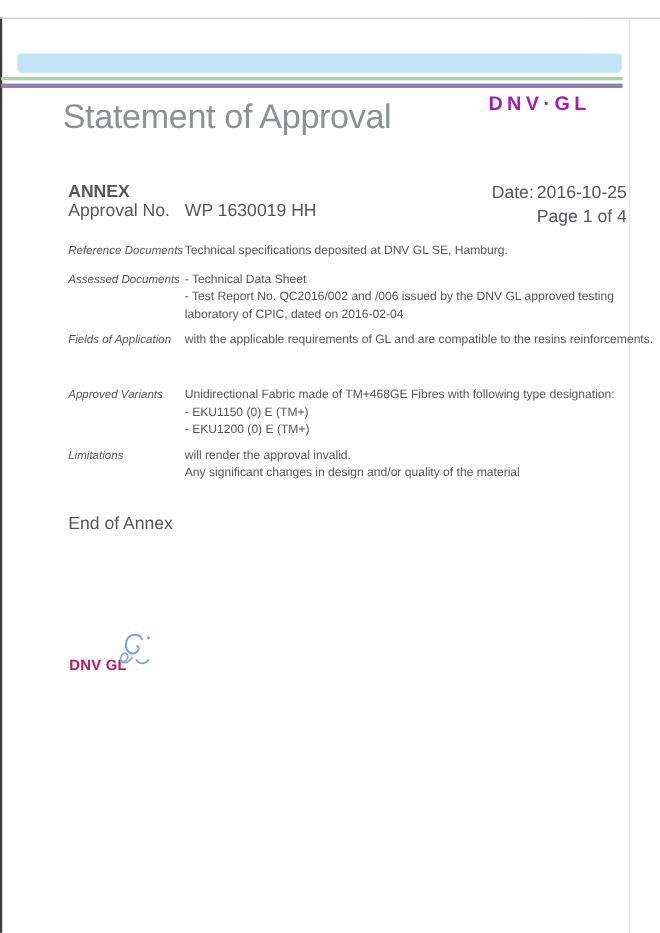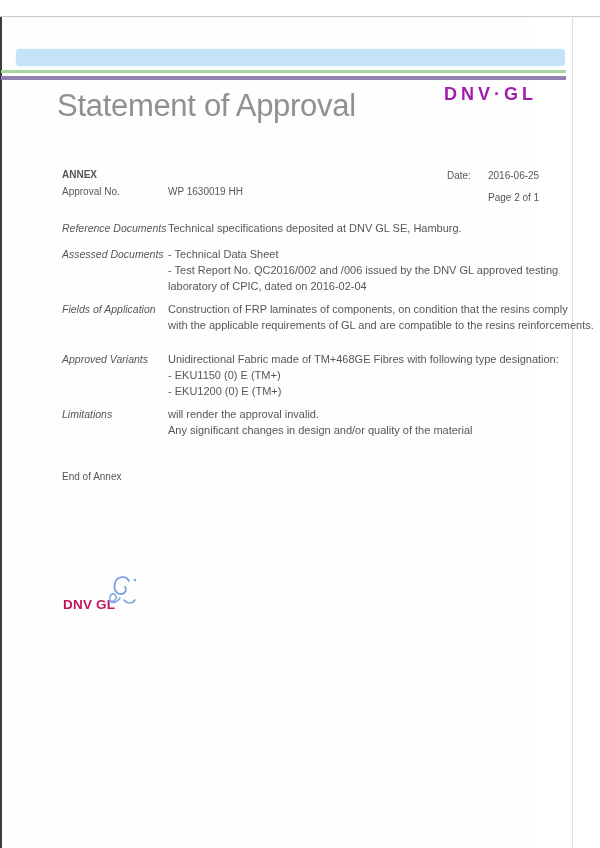--- a/index.html
+++ b/index.html
@@ -58,21 +58,21 @@
   .brand-logo {
     position: absolute; left: 444px; top: 68px;
     font-size: 18px; font-weight: 600;
     letter-spacing: 4px;
     color: #a21caf;
     white-space: nowrap;
   }
   
   .txt {
     position: absolute;
-    font-size: 10px;
+    font-size: 16px;
     color: #54575a;
     line-height: 16px;
     white-space: nowrap;
   }
   .bold { font-weight: bold; }
   
   .annex-label     { left: 62px;  top: 151px; }
   .approvalno-lbl  { left: 62px;  top: 168px; }
   .approvalno-val  { left: 168px; top: 168px; }
   .date-lbl        { left: 447px; top: 152px; }
@@ -122,43 +122,42 @@
   <div class="band-green"></div>
   <div class="band-purple"></div>
 
   <div class="doc-title">Statement of Approval</div>
   <div class="brand-logo">DNV·GL</div>
 
   <div class="txt bold annex-label">ANNEX</div>
   <div class="txt approvalno-lbl">Approval No.</div>
   <div class="txt approvalno-val">WP 1630019 HH</div>
   <div class="txt date-lbl">Date:</div>
-  <div class="txt date-val">2016-06-25</div>
-  <div class="txt page-lbl">Page 2 of 1</div>
+  <div class="txt date-val">2016-10-25</div>
+  <div class="txt page-lbl">Page 1 of 4</div>
 
   <div class="section sec-ref">
     <div class="sec-label">Reference Documents</div>
     <div class="sec-value">
       <div>Technical specifications deposited at DNV GL SE, Hamburg.</div>
     </div>
   </div>
 
   <div class="section sec-ass">
     <div class="sec-label">Assessed Documents</div>
     <div class="sec-value">
       <div>- Technical Data Sheet</div>
       <div>- Test Report No. QC2016/002 and /006 issued by the DNV GL approved testing</div>
       <div>laboratory of CPIC, dated on 2016-02-04</div>
     </div>
   </div>
 
   <div class="section sec-foa">
     <div class="sec-label">Fields of Application</div>
     <div class="sec-value">
-      <div>Construction of FRP laminates of components, on condition that the resins comply</div>
       <div>with the applicable requirements of GL and are compatible to the resins reinforcements.</div>
     </div>
   </div>
 
   <div class="section sec-av">
     <div class="sec-label">Approved Variants</div>
     <div class="sec-value">
       <div>Unidirectional Fabric made of TM+468GE Fibres with following type designation:</div>
       <div>- EKU1150 (0) E (TM+)</div>
       <div>- EKU1200 (0) E (TM+)</div>

